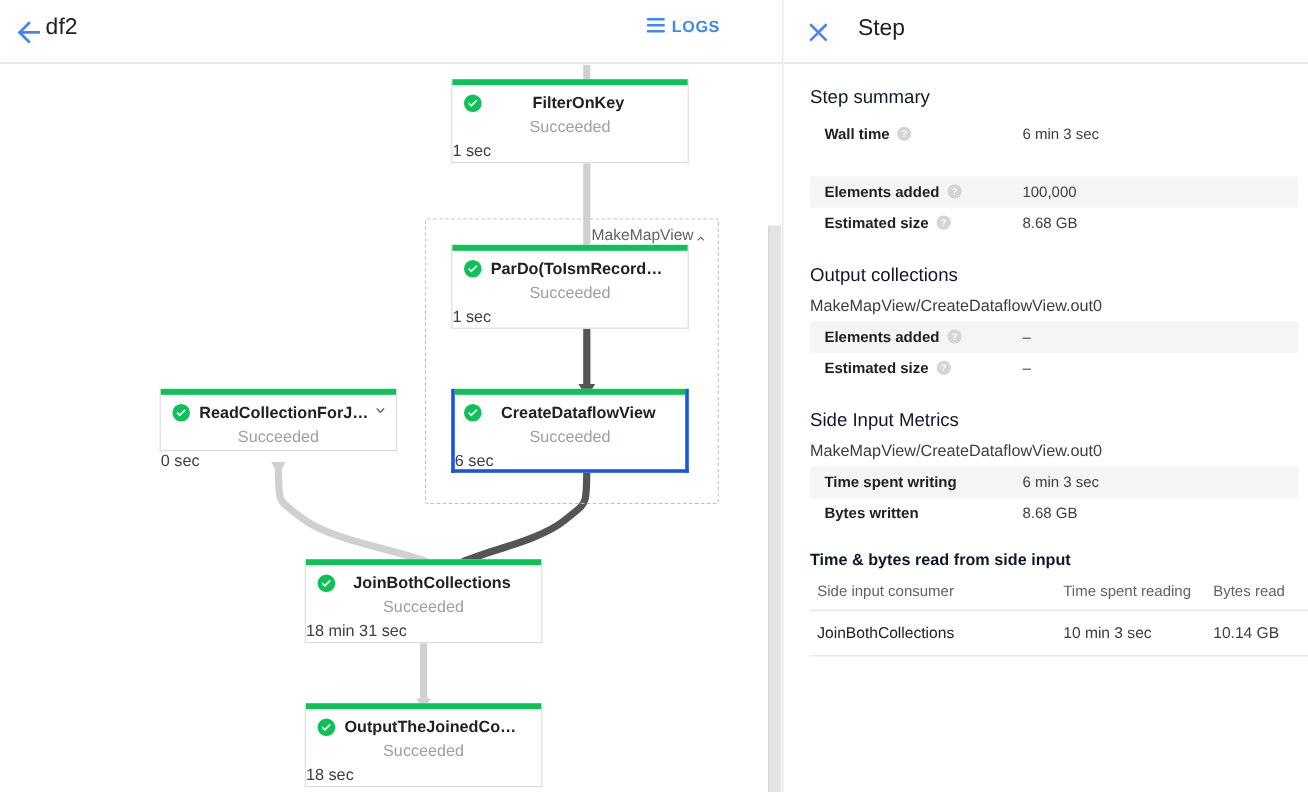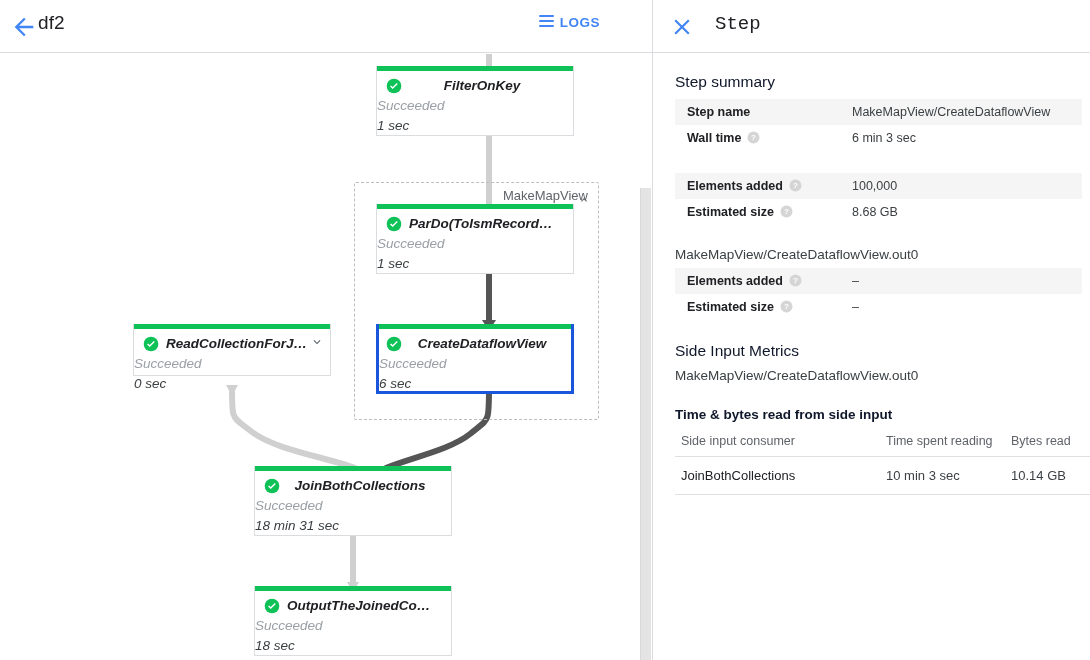--- a/index.html
+++ b/index.html
@@ -65,36 +65,35 @@
   }
   #edges-svg { position: absolute; left: 0; top: 0; width: 652px; height: 606px; }
 
   .group-box {
     position: absolute;
     border: 1px dashed #bdbdbd;
     background: transparent;
     border-radius: 2px;
   }
   .group-label {
-    position: absolute; right: 10px; top: 5px;
+    position: absolute; right: 20px; top: 5px;
     font-size: 13px; color: #5f6368;
     white-space: nowrap;
   }
   .group-chevron {
     position: absolute; right: 8px; top: 9px;
     width: 12px; height: 12px; cursor: pointer;
   }
 
   .node {
     position: absolute;
     background: #fff;
     border: 1px solid #dadce0;
     border-top: none;
     box-shadow: 0 0 0 0 rgba(0,0,0,0);
-    font-style: italic;
   }
   .node.selected {
     border: 3px solid #1a56db;
     border-top: none;
     z-index: 5;
   }
   .node .status-bar {
     position: absolute; left: 0; right: 0; top: 0;
     height: 5px; background: #0fc257;
   }
@@ -105,21 +104,21 @@
   .node.selected .check-icon { left: 7px; }
   .node .node-title {
     position: absolute; left: 32px; right: 18px; top: 12px;
     text-align: center;
     font-size: 13.5px; font-weight: bold; color: #202124;
     white-space: nowrap; overflow: hidden; text-overflow: ellipsis;
   }
   .node .node-title.left-align { text-align: left; }
   .node .node-status {
     position: absolute; left: 0; right: 0; top: 32px;
-    text-align: left;
+    text-align: center;
     font-size: 13.5px; color: #9aa0a6;
   }
   .node .node-time {
     position: absolute; left: 0; right: 0; top: 52px;
     font-size: 13.5px; color: #3c4043;
   }
   .node .node-chevron {
     position: absolute; right: 6px; top: 11px;
     width: 14px; height: 14px; cursor: pointer;
   }
@@ -155,21 +154,21 @@
     width: 437px; height: 53px;
     border-bottom: 1px solid #dadce0;
     background: #fff;
   }
   #panel-close {
     position: absolute; left: 16px; top: 14px;
     width: 26px; height: 26px; cursor: pointer;
   }
   #panel-title {
     position: absolute; left: 62px; top: 13px;
-    font-size: 19px; font-weight: 400; color: #202124; font-family: Liberation Mono, monospace;
+    font-size: 19px; font-weight: 400; color: #202124;
   }
   #panel-body {
     position: absolute; left: 0; top: 53px;
     width: 437px; height: 607px;
     padding: 20px 0 0 0;
     overflow: hidden;
   }
   .section { padding: 0 8px 0 22px; }
   .section-heading {
     font-size: 15.5px; font-weight: 400; color: #0f172a;
@@ -382,24 +381,20 @@
       </div>
       <div id="panel-title">Step</div>
     </div>
 
     <div id="panel-body">
 
       <div class="section">
         <div class="section-heading">Step summary</div>
         <table class="kv">
           <tbody>
-              <tr class="striped">
-            <td class="k"><span>Step name</span></td>
-            <td class="v">MakeMapView/CreateDataflowView</td>
-          </tr>
           <tr>
             <td class="k"><span>Wall time</span><span class="help-icon"><svg width="13" height="13" viewBox="0 0 24 24">
                       <circle cx="12" cy="12" r="11" fill="#d5d5d5"></circle>
                       <text x="12" y="17" text-anchor="middle" font-size="15" font-family="Liberation Sans, sans-serif" fill="#ffffff">?</text>
                     </svg></span></td>
             <td class="v">6 min 3 sec</td>
           </tr>
         </tbody>
           </table>
       </div>
@@ -423,20 +418,21 @@
                     </svg></span></td>
             <td class="v">8.68 GB</td>
           </tr>
         </tbody>
           </table>
       </div>
 
       <div class="spacer-md"></div>
 
       <div class="section">
+        <div class="section-heading">Output collections</div>
         <div class="collection-name">MakeMapView/CreateDataflowView.out0</div>
         <table class="kv">
           <tbody>
               <tr class="striped">
             <td class="k"><span>Elements added</span><span class="help-icon"><svg width="13" height="13" viewBox="0 0 24 24">
                       <circle cx="12" cy="12" r="11" fill="#d5d5d5"></circle>
                       <text x="12" y="17" text-anchor="middle" font-size="15" font-family="Liberation Sans, sans-serif" fill="#ffffff">?</text>
                     </svg></span></td>
             <td class="v">–</td>
           </tr>
@@ -449,20 +445,32 @@
           </tr>
         </tbody>
           </table>
       </div>
 
       <div class="spacer-md"></div>
 
       <div class="section">
         <div class="section-heading">Side Input Metrics</div>
         <div class="collection-name">MakeMapView/CreateDataflowView.out0</div>
+        <table class="kv">
+          <tbody>
+              <tr class="striped">
+            <td class="k">Time spent writing</td>
+            <td class="v">6 min 3 sec</td>
+          </tr>
+          <tr>
+            <td class="k">Bytes written</td>
+            <td class="v">8.68 GB</td>
+          </tr>
+        </tbody>
+          </table>
 
         <div class="spacer-sm"></div>
 
         <div class="section-heading bold">Time &amp; bytes read from side input</div>
         <table class="sidein">
           <thead>
             <tr>
               <th class="c1">Side input consumer</th>
               <th class="c2">Time spent reading</th>
               <th class="c3">Bytes read</th>

